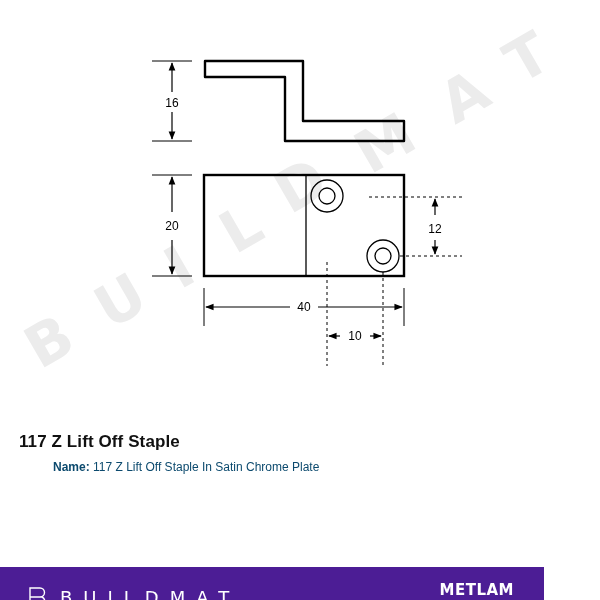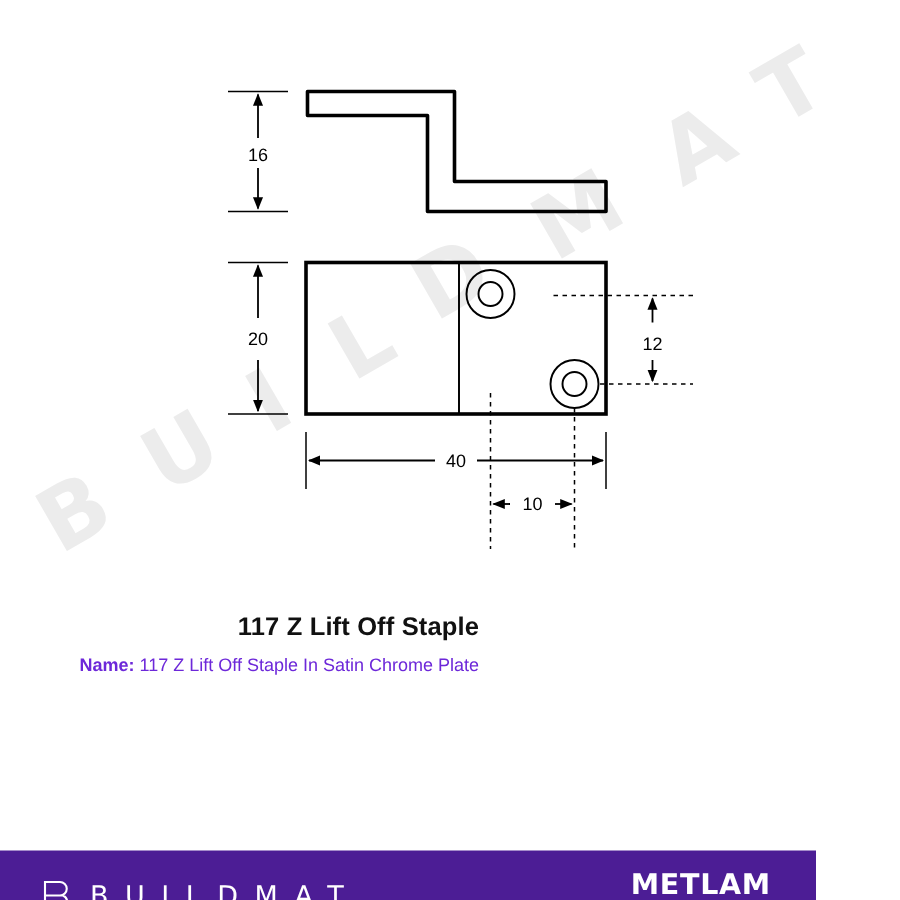--- a/index.html
+++ b/index.html
@@ -1,27 +1,27 @@
 <!DOCTYPE html>
 <html><head>
   <meta charset="utf-8">
   <style>
     html, body { margin:0; padding:0; }
     body { width:600px; height:600px; background:#ffffff; position:relative; overflow:hidden; font-family:"Liberation Sans", sans-serif; color:#111; }
     .watermark { position:absolute; left:0; top:0; width:600px; height:420px; pointer-events:none; }
     .drawing { position:absolute; left:0; top:0; width:600px; height:420px; }
-    .info { position:absolute; left:19px; top:408px;text-align:right; }
+    .info { position:absolute; left:19px; top:432px; }
     .title { font-size:17px; font-weight:bold; color:#111; margin:0 0 8px 0; letter-spacing:0.1px; }
-    .row { font-size:12px; margin:0 0 11px 0; color:#6d28d9;padding-left:34px; }
+    .row { font-size:12px; margin:0 0 11px 0; color:#0c4a6e;padding-left:34px; }
     .row .lbl { font-weight:bold; }
     .footer { position:absolute; left:0; top:567px; width:544px; height:60px; background:#4c1d95; }
     .bm-logo { position:absolute; left:28px; top:19px; display:flex; align-items:center; }
     .bm-text { color:#fff; font-size:18px; letter-spacing:11px; margin-left:10px; font-family:"DejaVu Sans", sans-serif; }
     .metlam { position:absolute; right:30px; top:16px; text-align:center; color:#fff; }
-    .metlam .m1 { font-size:19px; font-weight:bold; letter-spacing:0.5px; font-family:"DejaVu Sans", sans-serif; line-height:15px; }
+    .metlam .m1 { font-size:15px; font-weight:bold; letter-spacing:0.5px; font-family:"DejaVu Sans", sans-serif; line-height:15px; }
     .metlam .m2 { font-size:5.5px; letter-spacing:4px; margin-top:2px; font-family:"DejaVu Sans", sans-serif; }
   </style>
 </head>
 <body>
 
 <svg class="watermark" viewBox="0 0 600 420">
   <g fill="#ececec" font-family="DejaVu Sans, sans-serif" font-weight="bold" font-size="58">
     <text transform="translate(40,370) rotate(-30)">B</text>
     <text transform="translate(110,330) rotate(-30)">U</text>
     <text transform="translate(180,290) rotate(-30)">I</text>

